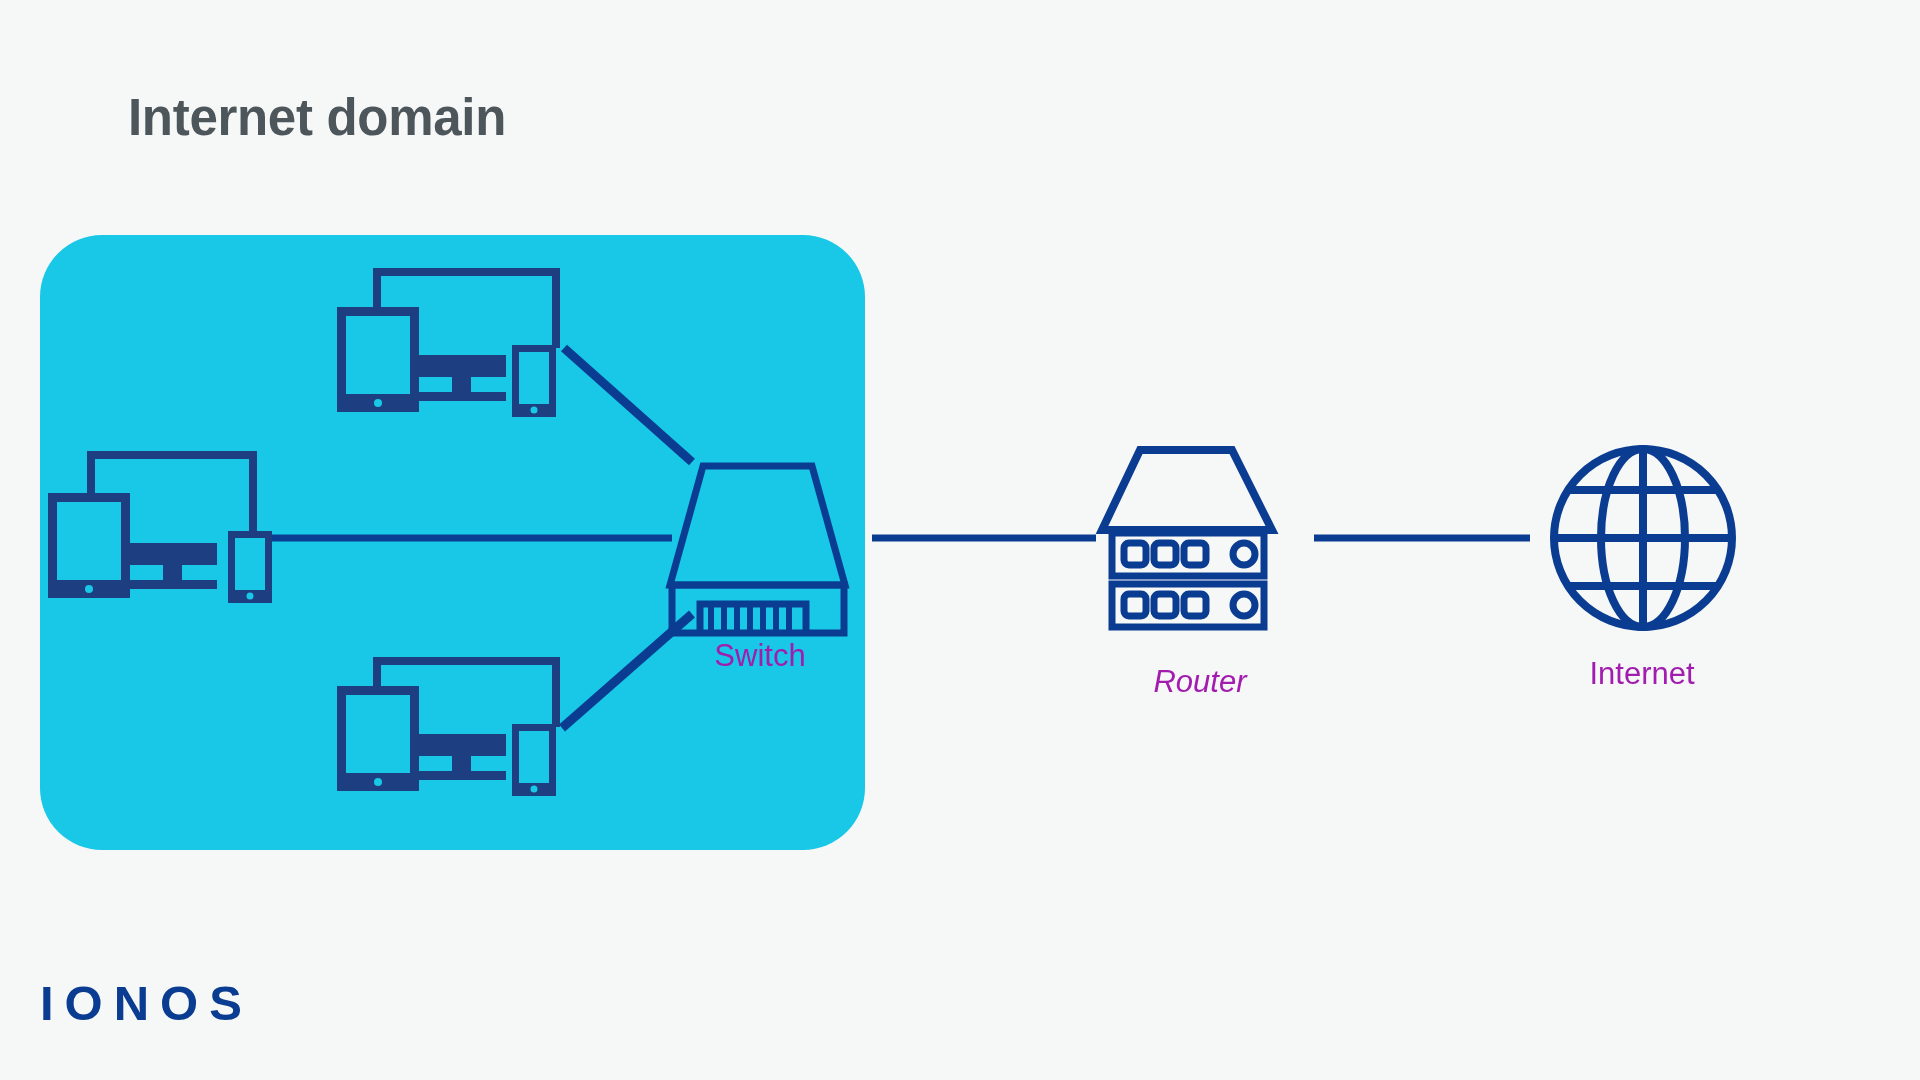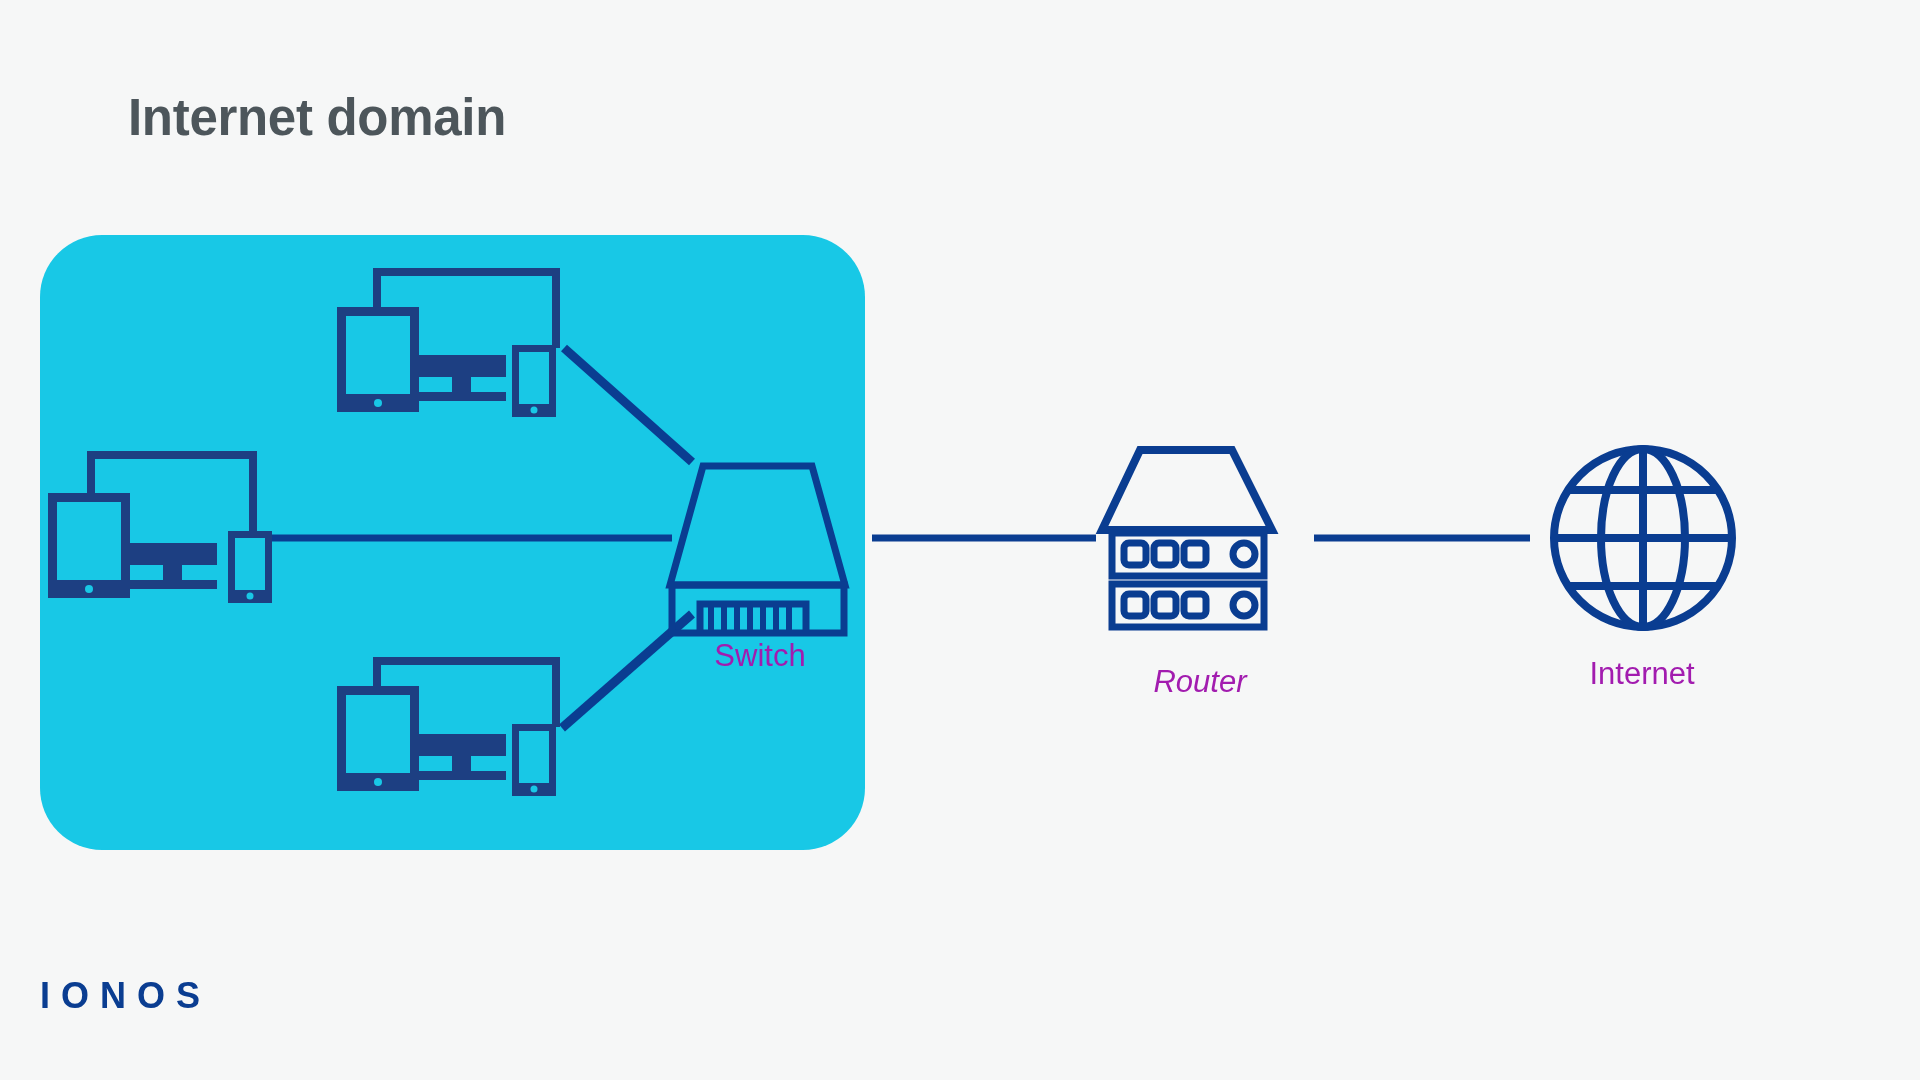--- a/index.html
+++ b/index.html
@@ -37,21 +37,21 @@
     font-size: 31px;
     color: #a21caf;
     white-space: nowrap;
     text-align: right;
     transform: translateX(-50%);
   }
   #brand-logo {
     position: absolute;
     left: 40px;
     top: 975px;
-    font-size: 36px;
+    font-size: 49px;
     font-weight: bold;
     color: #0a3d91;
     letter-spacing: 11px;
     white-space: nowrap;
   }
 </style>
 </head>
 <body>
 
 <div id="stage">

